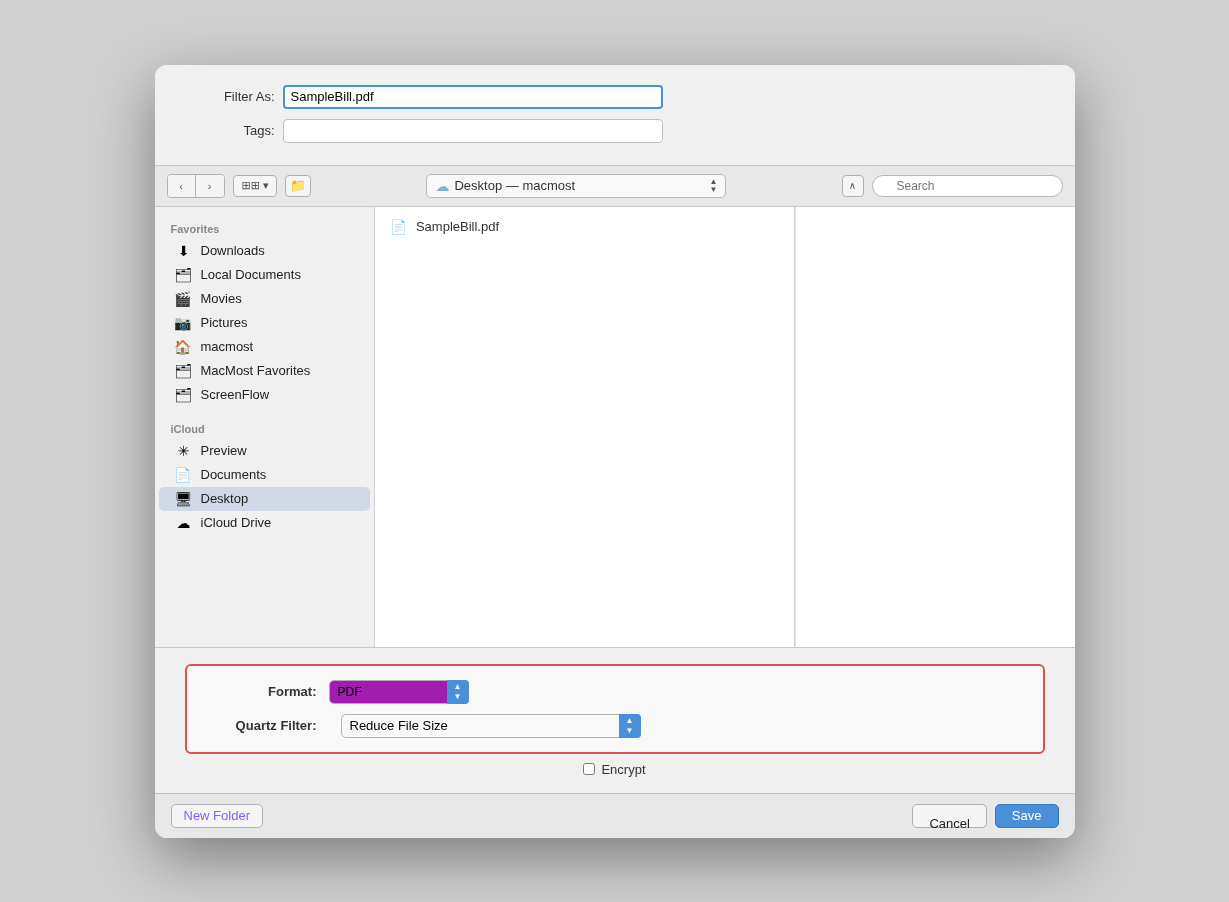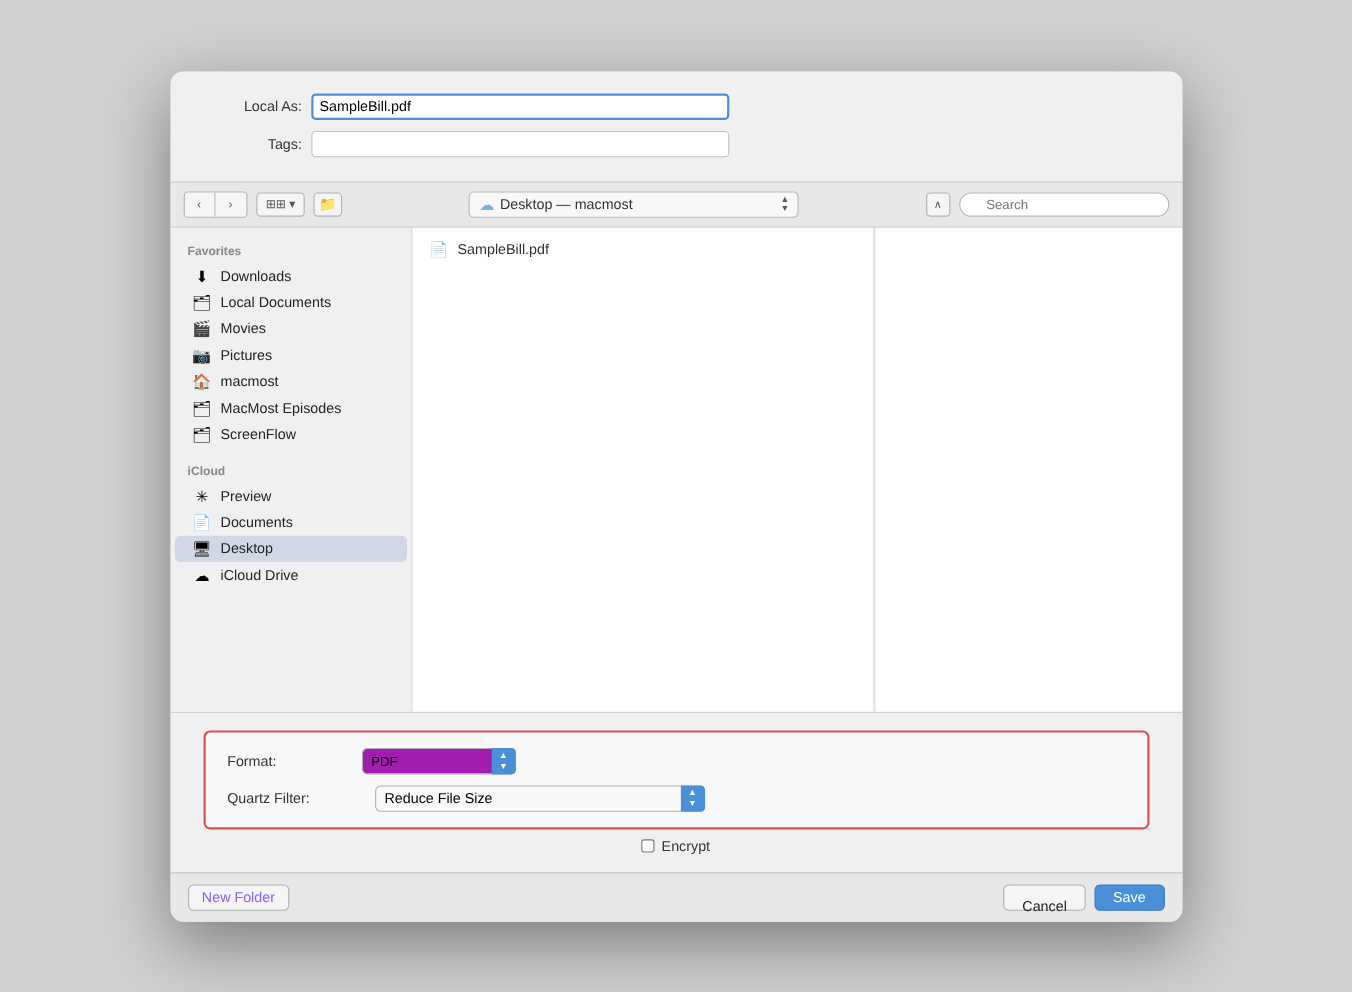--- a/index.html
+++ b/index.html
@@ -259,25 +259,26 @@
       background: #f8f8f8;
       margin-bottom: 8px;
     }
     .option-row {
       display: flex;
       align-items: center;
       margin-bottom: 10px;
     }
     .option-row:last-child { margin-bottom: 0; gap: 12px; }
     .option-label {
+      text-align: right;
       width: 110px;
       margin-right: 12px;
       font-size: 13px;
       color: #333;
-      font-weight: 400;
+      font-weight: 700;
     }
     .select-arrows-blue {
       position: absolute;
       right: 0;
       top: 0;
       bottom: 0;
       width: 22px;
       background: #4a90d9;
       border-radius: 0 4px 4px 0;
       display: flex;
@@ -387,21 +388,21 @@
       font-size: 14px;
     }
   </style>
 </head>
 <body>
 
 <div class="dialog">
 
   <div class="top-section">
     <div class="form-row">
-      <label class="form-label">Local As:</label>
+      <label class="form-label">Filter As:</label>
       <input class="export-input" type="text" value="SampleBill.pdf" style="">
     </div>
     <div class="form-row">
       <label class="form-label">Tags:</label>
       <input class="tags-input" type="text" style="">
     </div>
   </div>
 
   <div class="toolbar">
     <div class="nav-group">
@@ -463,21 +464,21 @@
       <div class="sidebar-item">
         <span class="sidebar-item-icon">📷</span>
         <span class="sidebar-item-label">Pictures</span>
       </div>
       <div class="sidebar-item">
         <span class="sidebar-item-icon">🏠</span>
         <span class="sidebar-item-label">macmost</span>
       </div>
       <div class="sidebar-item">
         <span class="sidebar-item-icon">🗂</span>
-        <span class="sidebar-item-label">MacMost Episodes</span>
+        <span class="sidebar-item-label">MacMost Favorites</span>
       </div>
       <div class="sidebar-item">
         <span class="sidebar-item-icon">🗂</span>
         <span class="sidebar-item-label">ScreenFlow</span>
       </div>
 
       <div class="sidebar-section-header" style="margin-top:8px;">iCloud</div>
 
       <div class="sidebar-item">
         <span class="sidebar-item-icon">✳</span>

